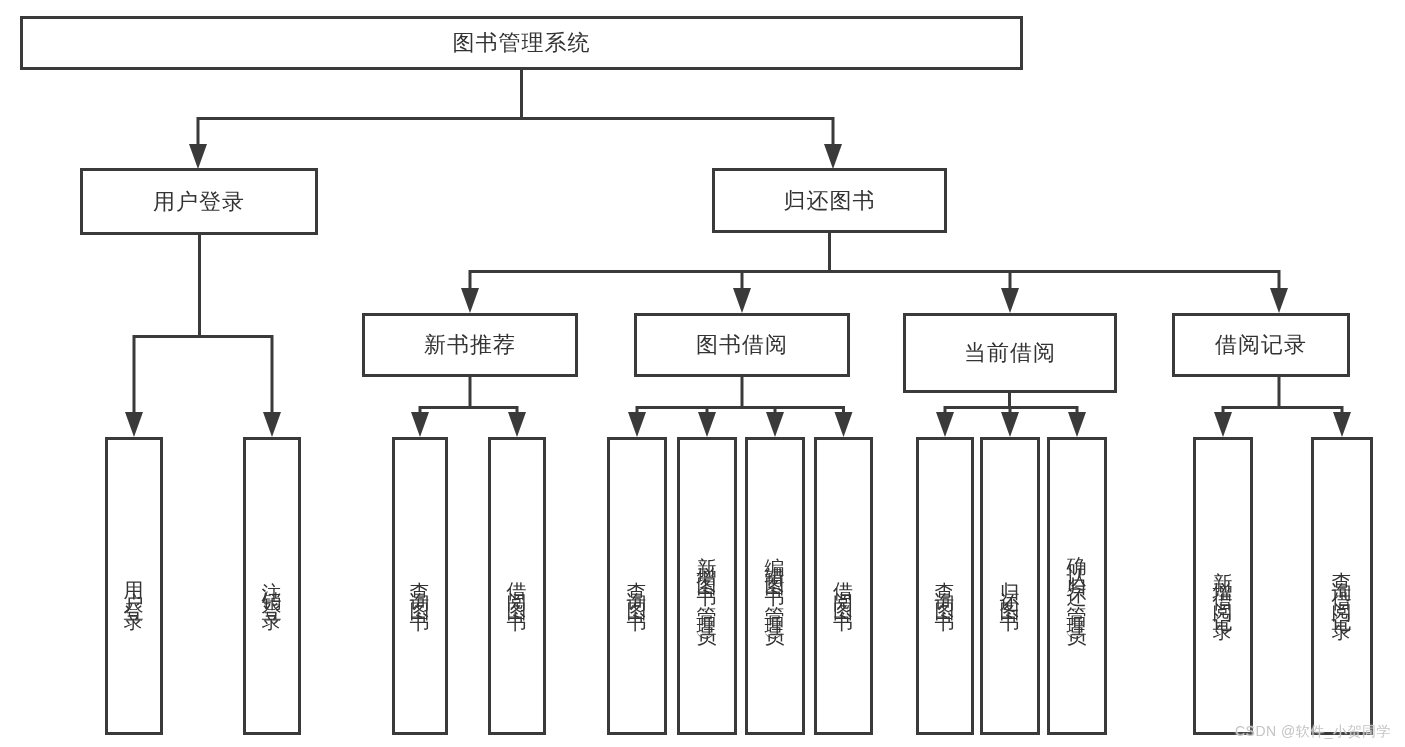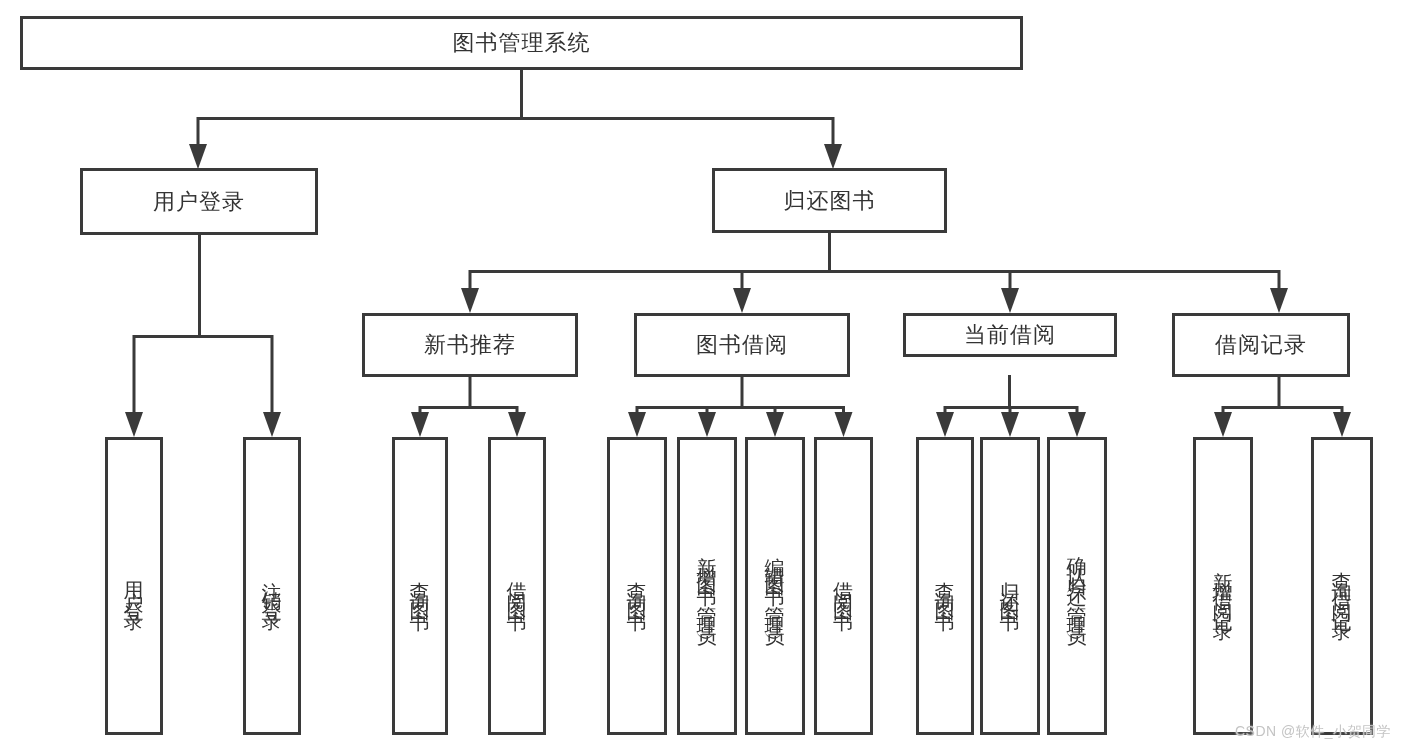--- a/index.html
+++ b/index.html
@@ -136,21 +136,21 @@
   <div class="hbox" style="left:712px; top:168px; width:235px; height:65px;">
     <span>归还图书</span>
   </div>
 
   <div class="hbox" style="left:634px; top:313px; width:216px; height:64px;">
     <span>图书借阅</span>
   </div>
   <div class="hbox" style="left:362px; top:313px; width:216px; height:64px;">
     <span>新书推荐</span>
   </div>
-  <div class="hbox" style="left:903px; top:313px; width:214px; height:44px;">
+  <div class="hbox" style="left:903px; top:313px; width:214px; height:80px;">
     <span>当前借阅</span>
   </div>
   <div class="hbox" style="left:1172px; top:313px; width:178px; height:64px;">
     <span>借阅记录</span>
   </div>
 
   <div class="vbox" style="left:105px; top:437px; width:58px; height:298px;">
     <span class="vtext">用户登录</span>
   </div>
   <div class="vbox" style="left:243px; top:437px; width:58px; height:298px;">

